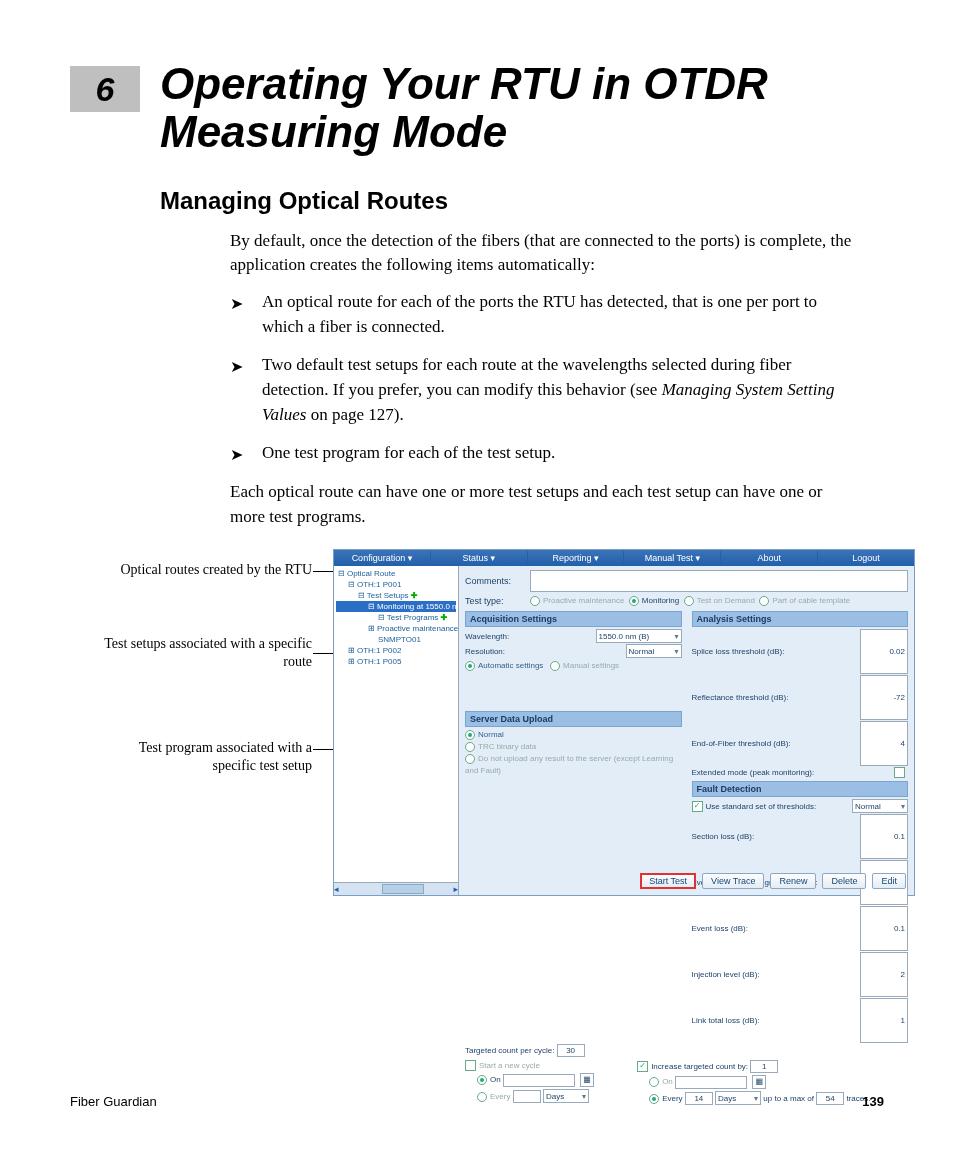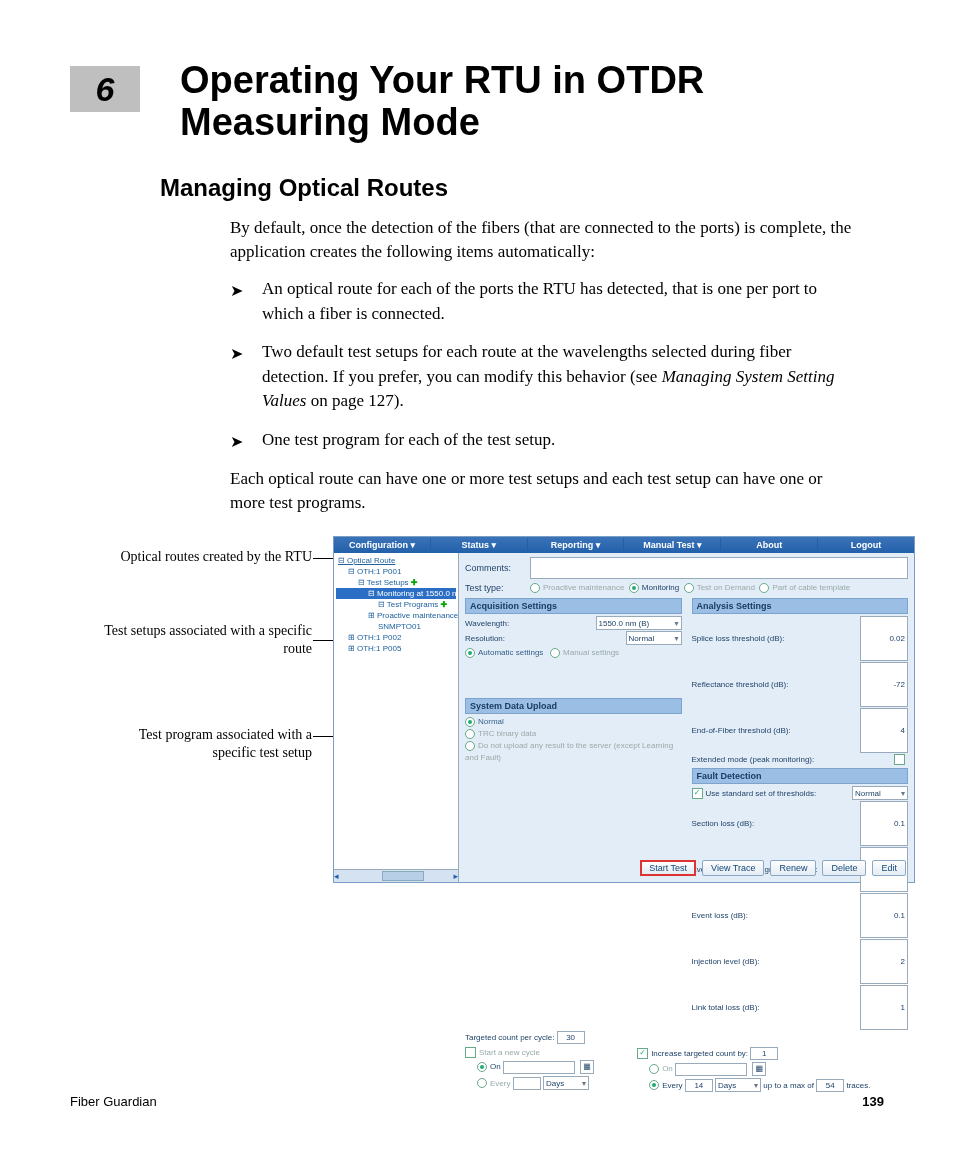--- a/index.html
+++ b/index.html
@@ -32,23 +32,23 @@
     font-weight: 900;
     font-style: italic;
     font-size: 34px;
     margin-right: 20px;
     flex-shrink: 0;
     margin-top: 6px;
   }
   .chapter-title {
     font-family: Arial, Helvetica, sans-serif;
     font-weight: 900;
-    font-size: 38px;
+    font-style: italic;
+    font-size: 44px;
     line-height: 1.1;
-    margin-left: 20px;
   }
   .section-title {
     font-family: Arial, Helvetica, sans-serif;
     font-weight: 900;
     font-size: 24px;
     margin: 20px 0 12px 90px;
   }
   .body-text {
     margin-left: 160px;
     margin-right: 30px;
@@ -133,40 +133,39 @@
     height: 16px;
     display: flex;
     font-size: 9px;
     align-items: center;
   }
   .menubar .m {
     flex: 1;
     text-align: center;
     border-right: 1px solid #2260aa;
     padding: 2px 1px;
-    font-weight: bold;
   }
   .menubar .m:last-child { border-right: none; }
 
   .app-body {
     display: flex;
     height: calc(100% - 16px);
   }
   .tree {
     width: 120px;
     background: #fff;
     border-right: 1px solid #9ab;
     font-size: 8px;
     color: #21629f;
     padding: 2px;
     position: relative;
     overflow: hidden;
   }
   .tree .node { padding: 1px 0 1px 10px; white-space: nowrap; }
-  .tree .node.root { padding-left: 2px; text-decoration: underline; }
+  .tree .node.root { padding-left: 2px; }
   .tree .node.l1 { padding-left: 12px; }
   .tree .node.l2 { padding-left: 22px; }
   .tree .node.l3 { padding-left: 32px; white-space: nowrap; }
   .tree .node.sel { background: #2a6fc5; color: #fff; }
   .greenplus { color: #0a0; font-weight: bold; }
   .tree-scroll {
     position: absolute;
     bottom: 0; left: 0; right: 0;
     height: 12px;
     background: #d4e2f2;
@@ -375,21 +374,21 @@
                 </div>
               <div class="pair">
                   <span>Resolution:</span>
                 <span class="select-mini">Normal</span>
                 </div>
               <div style="font-size:8px;margin-top:3px">
                 <span class="radio on"></span><span>Automatic settings</span>
                 &nbsp;&nbsp;<span class="radio"></span><span class="muted">Manual settings</span>
               </div>
 
-              <div class="section-bar" style="margin-top:40px">System Data Upload</div>
+              <div class="section-bar" style="margin-top:40px">Server Data Upload</div>
               <div style="font-size:8px;line-height:1.5">
                 <div><span class="radio on"></span><span>Normal</span></div>
                 <div><span class="radio"></span><span class="muted">TRC binary data</span></div>
                 <div><span class="radio"></span><span class="muted">Do not upload any result to the server (except Learning and Fault)</span></div>
               </div>
             </div>
 
             <div class="col">
               <div class="section-bar">Analysis Settings</div>
               <div class="pair">

